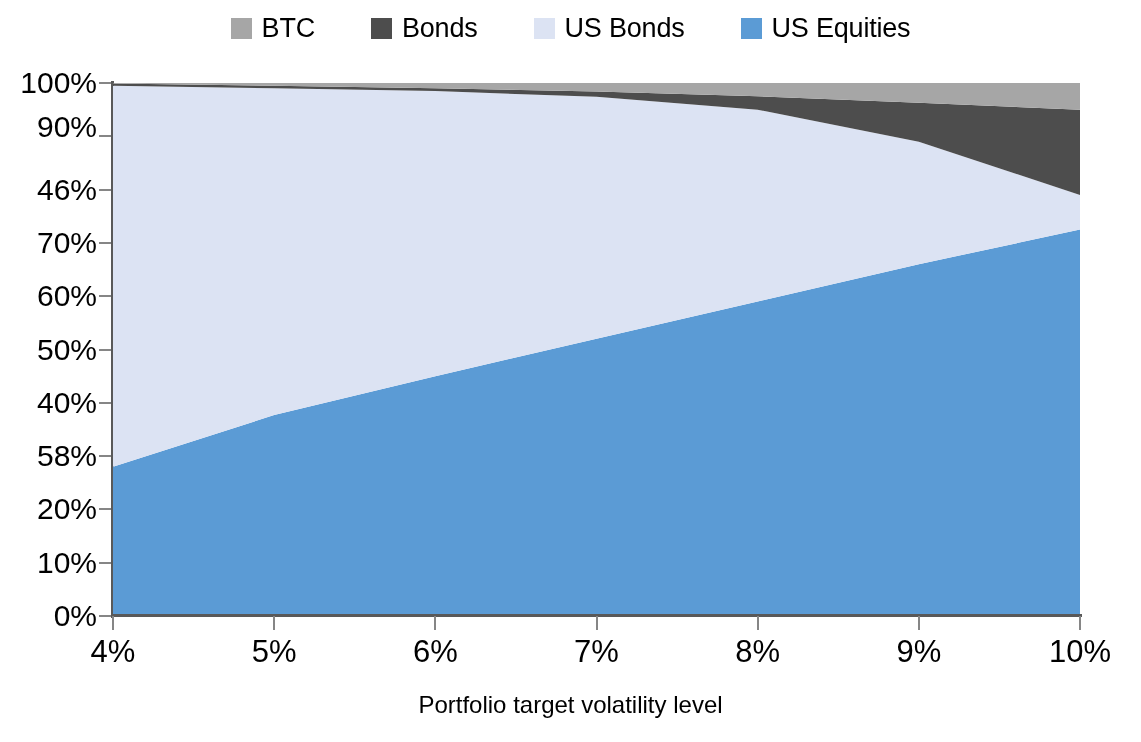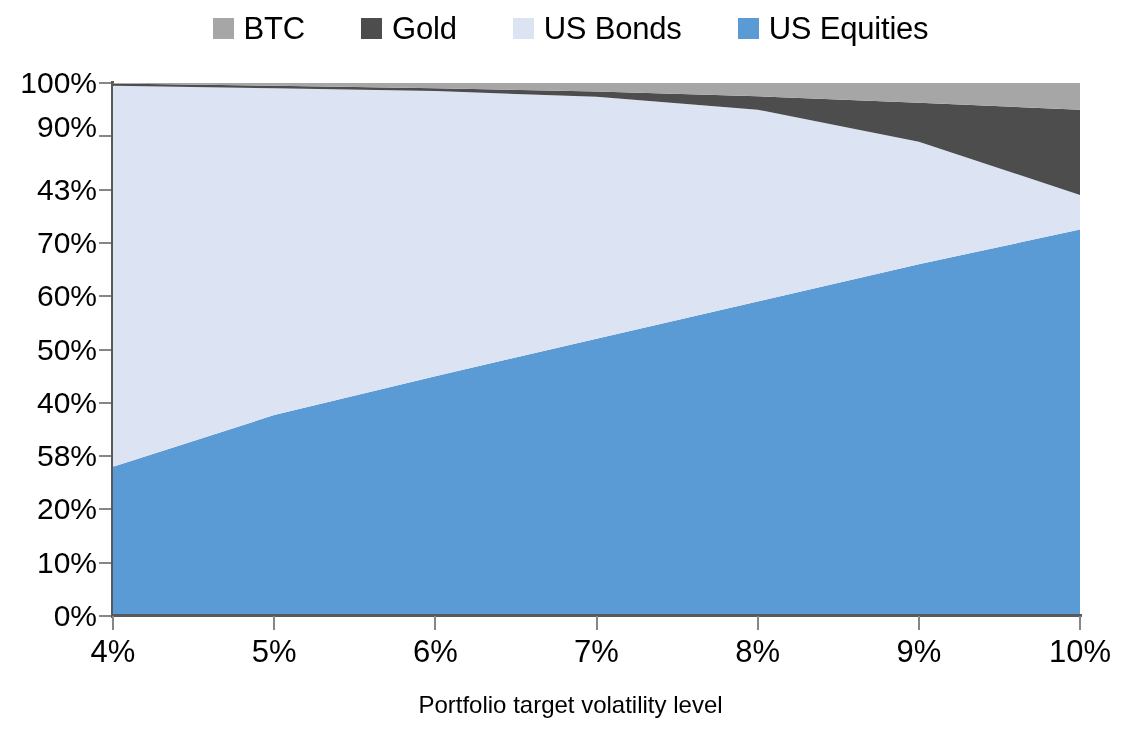--- a/index.html
+++ b/index.html
@@ -38,21 +38,21 @@
     align-items: center;
     gap: 10px;
   }
   .legend-swatch {
     width: 21px;
     height: 21px;
     display: block;
     flex: none;
   }
   .legend-label {
-    font-size: 31px;
+    font-size: 27px;
     line-height: 31px;
     color: #000000;
     white-space: nowrap;
     letter-spacing: -0.2px;
   }
 
   
   #plot-wrap {
     position: absolute;
     left: 113px;
@@ -164,42 +164,42 @@
 
 <div id="chart-root">
 
   <div id="legend">
     <div class="legend-entry">
       <span class="legend-swatch" style="background: rgb(166, 166, 166);"></span>
       <span class="legend-label">BTC</span>
     </div>
     <div class="legend-entry">
       <span class="legend-swatch" style="background: rgb(77, 77, 77);"></span>
-      <span class="legend-label">Gold</span>
+      <span class="legend-label">Bonds</span>
     </div>
     <div class="legend-entry">
       <span class="legend-swatch" style="background: rgb(220, 227, 243);"></span>
       <span class="legend-label">US Bonds</span>
     </div>
     <div class="legend-entry">
       <span class="legend-swatch" style="background: rgb(91, 155, 213);"></span>
       <span class="legend-label">US Equities</span>
     </div>
   </div>
 
   <div id="y-axis-labels">
       <div class="y-tick-label" style="top: 533px;">0%</div>
       <div class="y-tick-label" style="top: 479.7px;">10%</div>
       <div class="y-tick-label" style="top: 426.4px;">20%</div>
       <div class="y-tick-label" style="top: 373.1px;">58%</div>
       <div class="y-tick-label" style="top: 319.8px;">40%</div>
       <div class="y-tick-label" style="top: 266.5px;">50%</div>
       <div class="y-tick-label" style="top: 213.2px; margin-left: 39px;">60%</div>
       <div class="y-tick-label" style="top: 159.9px;">70%</div>
-      <div class="y-tick-label" style="top: 106.6px;">43%</div>
+      <div class="y-tick-label" style="top: 106.6px;">46%</div>
       <div class="y-tick-label" style="top: 44px;">90%</div>
       <div class="y-tick-label" style="top: 0px; padding-left: 40px;">100%</div>
     </div>
   <div id="y-ticks">
       <div class="y-tick-mark" style="top: 532px; background: rgb(134, 134, 134);"></div>
       <div class="y-tick-mark" style="top: 478.7px; background: rgb(134, 134, 134);"></div>
       <div class="y-tick-mark" style="top: 425.4px; background: rgb(134, 134, 134);"></div>
       <div class="y-tick-mark" style="top: 372.1px; background: rgb(134, 134, 134);"></div>
       <div class="y-tick-mark" style="top: 318.8px; background: rgb(134, 134, 134);"></div>
       <div class="y-tick-mark" style="top: 265.5px; background: rgb(134, 134, 134);"></div>

